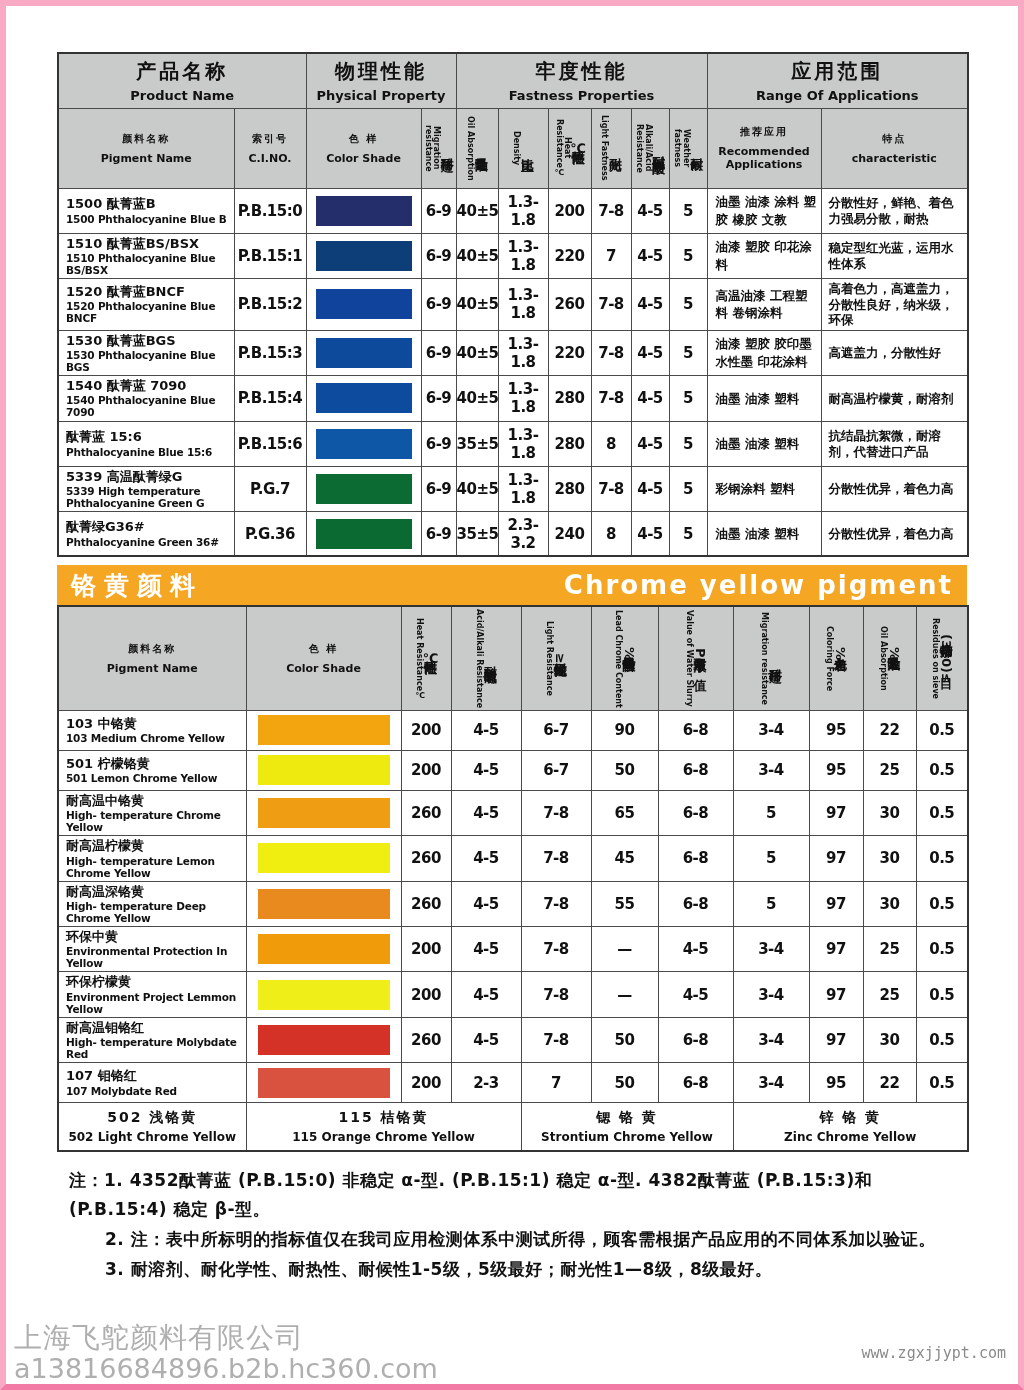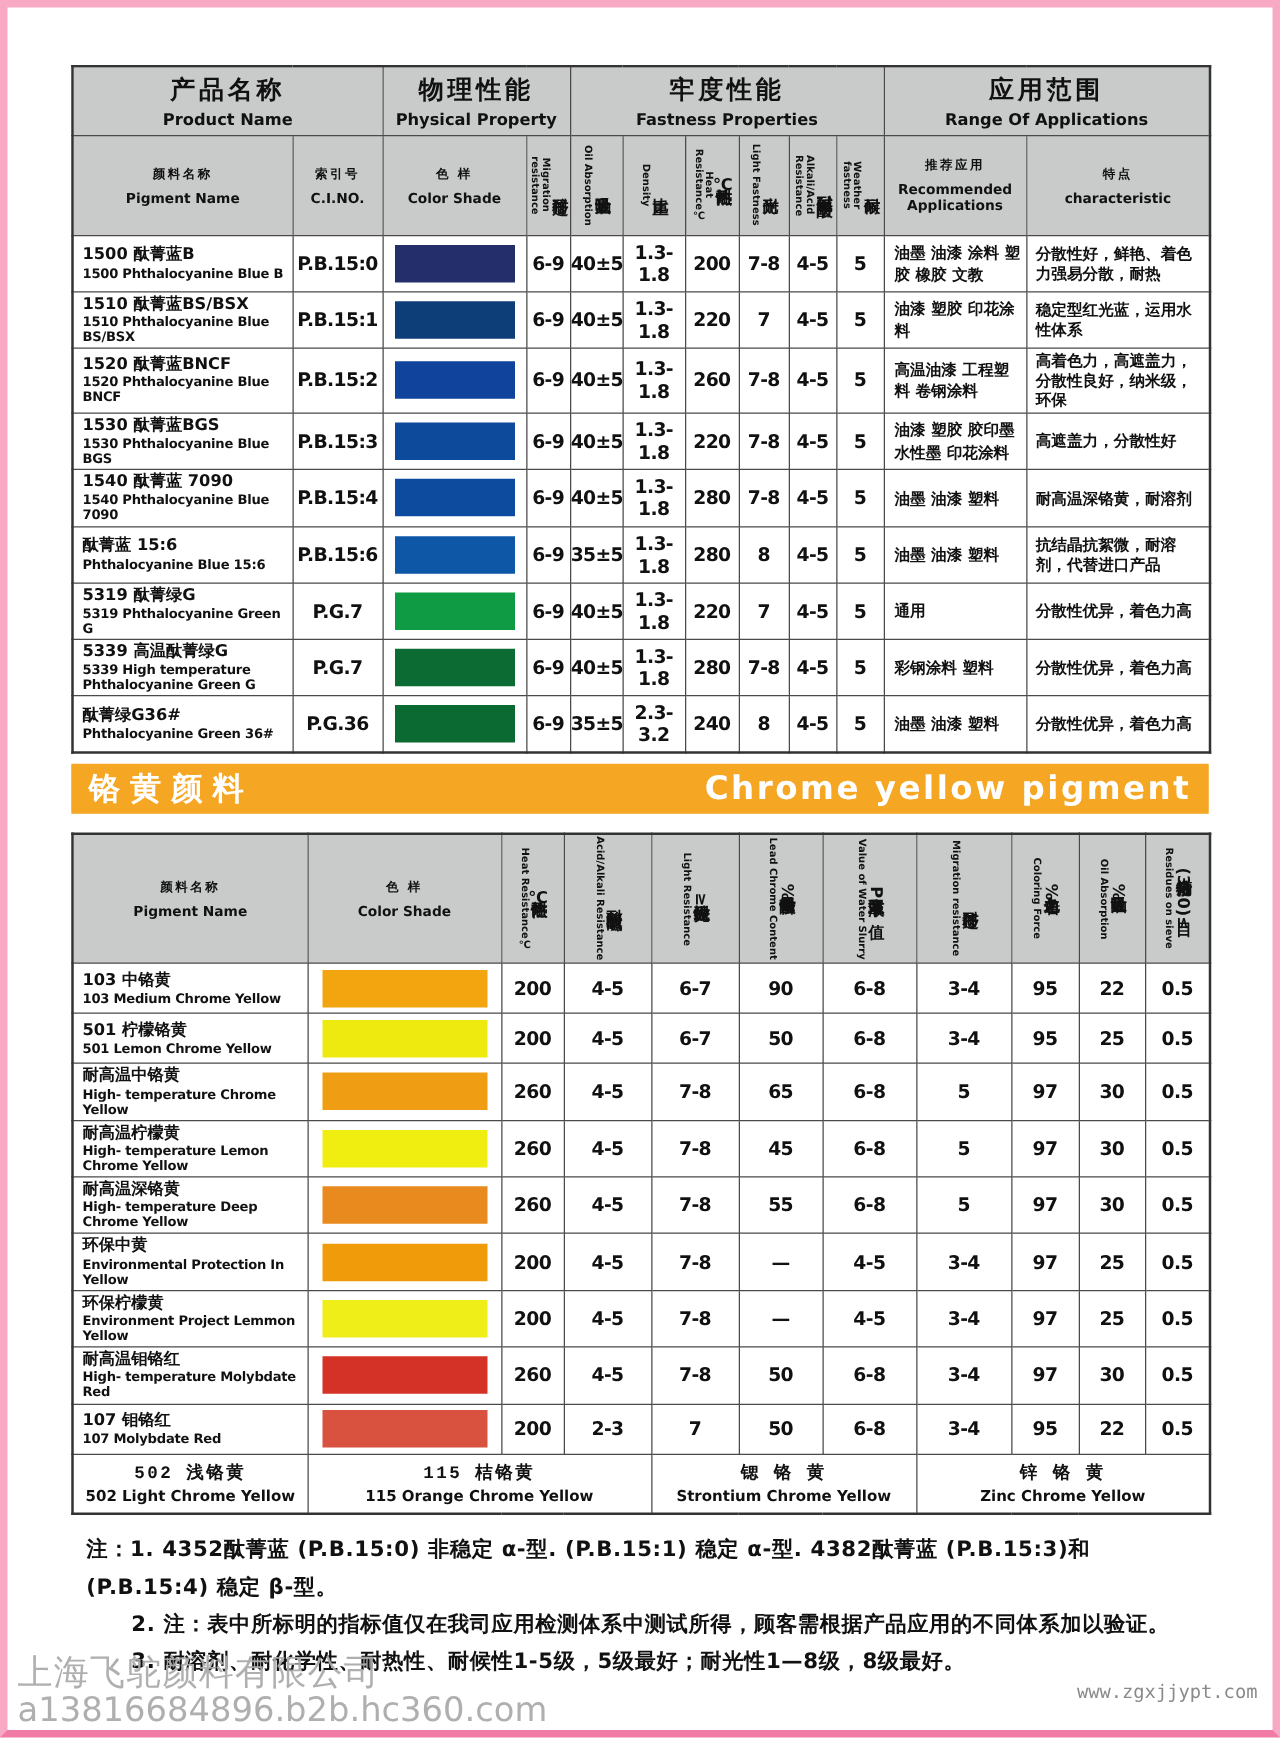--- a/index.html
+++ b/index.html
@@ -7,21 +7,21 @@
   .page {
     width:1024px; height:1390px; position:relative; background:#fff;
     border:6px solid #f8a9c4; border-bottom-color:#f27ba6; overflow:hidden;
   }
   .content { padding:46px 51px 0 51px; }
 
   
   .banner { height:40px; display:flex; align-items:center; justify-content:space-between;
             padding:0 14px; margin-bottom:5px; }
   .banner.blue { background:#1577be; }
-  .banner.orange { background:#f5a623; margin-top:8px; margin-bottom:15px; }
+  .banner.orange { background:#f5a623; margin-top:8px; margin-bottom:0; }
   .banner .cn { color:#fff; font-weight:bold; font-size:25px; letter-spacing:8px; }
   .banner .en { color:#fff; font-weight:bold; font-size:26px; letter-spacing:2px; }
 
   
   table { border-collapse:collapse; table-layout:fixed; width:910px; }
   th, td { border:1px solid #4a4a4a; text-align:center; vertical-align:middle;
            color:#111; overflow:hidden; }
   table { border:2px solid #333; }
   thead th { background:#c9caca; }
   .group-cn { font-size:20px; font-weight:bold; letter-spacing:3px; }
@@ -44,21 +44,21 @@
   .ncn { font-size:13px; font-weight:bold; line-height:1.25; }
   .nen { font-size:10.5px; font-weight:bold; line-height:1.15; letter-spacing:-0.2px; }
   .num { font-size:15px; font-weight:bold; letter-spacing:-0.5px; }
   .swatch { height:30px; margin:0 auto; }
   .sw1 { width:96px; }
   .sw2 { width:132px; }
   .apps { font-size:12.5px; font-weight:bold; text-align:left; padding:2px 4px 2px 8px; line-height:1.4; }
   .chars { font-size:12.5px; font-weight:bold; text-align:left; padding:2px 4px 2px 7px; line-height:1.25; }
 
   .t2 tfoot td { height:48px; }
-  .fcn { display:block; font-size:14px; font-weight:bold; letter-spacing:2px;font-family:Liberation Mono, monospace; }
+  .fcn { display:block; font-size:14px; font-weight:bold; letter-spacing:2px; }
   .fen { display:block; font-size:12px; font-weight:bold; margin-top:3px; }
 
   
   .notes { margin-top:14px; padding-left:12px; }
   .note-line { font-size:17px; font-weight:bold; color:#111; line-height:1.75; letter-spacing:0.5px; }
   .note-line.indent { padding-left:36px; }
 
   
   .wm { position:absolute; left:8px; bottom:0px; color:#ababab; line-height:1.12; opacity:0.95; }
   .wm-line1 { font-size:28px; letter-spacing:1px; }
@@ -242,21 +242,21 @@
               <div class="swatch sw1" style="background: rgb(12, 75, 158);"></div>
             </td>
     <td class="num">6-9</td>
     <td class="num">40±5</td>
     <td class="num">1.3-1.8</td>
     <td class="num">280</td>
     <td class="num">7-8</td>
     <td class="num">4-5</td>
     <td class="num">5</td>
     <td class="apps">油墨 油漆 塑料</td>
-    <td class="chars">耐高温深铬黄，耐溶剂</td>
+    <td class="chars">耐高温柠檬黄，耐溶剂</td>
   </tr>
 
   <tr>
     <td class="namecell">
       <div class="ncn">酞菁蓝 15:6</div>
       <div class="nen">Phthalocyanine Blue 15:6</div>
     </td>
     <td class="num">P.B.15:6</td>
     <td>
               <div class="swatch sw1" style="background: rgb(14, 86, 166);"></div>
@@ -265,39 +265,20 @@
     <td class="num">35±5</td>
     <td class="num">1.3-1.8</td>
     <td class="num">280</td>
     <td class="num">8</td>
     <td class="num">4-5</td>
     <td class="num">5</td>
     <td class="apps">油墨 油漆 塑料</td>
     <td class="chars">抗结晶抗絮微，耐溶剂，代替进口产品</td>
   </tr>
 
-  <tr>
-    <td class="namecell">
-      <div class="ncn">5319 酞菁绿G</div>
-      <div class="nen">5319 Phthalocyanine Green G</div>
-    </td>
-    <td class="num">P.G.7</td>
-    <td>
-              <div class="swatch sw1" style="background: rgb(15, 154, 68);"></div>
-            </td>
-    <td class="num">6-9</td>
-    <td class="num">40±5</td>
-    <td class="num">1.3-1.8</td>
-    <td class="num">220</td>
-    <td class="num">7</td>
-    <td class="num">4-5</td>
-    <td class="num">5</td>
-    <td class="apps">通用</td>
-    <td class="chars">分散性优异，着色力高</td>
-  </tr>
 
   <tr>
     <td class="namecell">
       <div class="ncn">5339 高温酞菁绿G</div>
       <div class="nen">5339 High temperature Phthalocyanine Green G</div>
     </td>
     <td class="num">P.G.7</td>
     <td>
               <div class="swatch sw1" style="background: rgb(12, 107, 51);"></div>
             </td>

